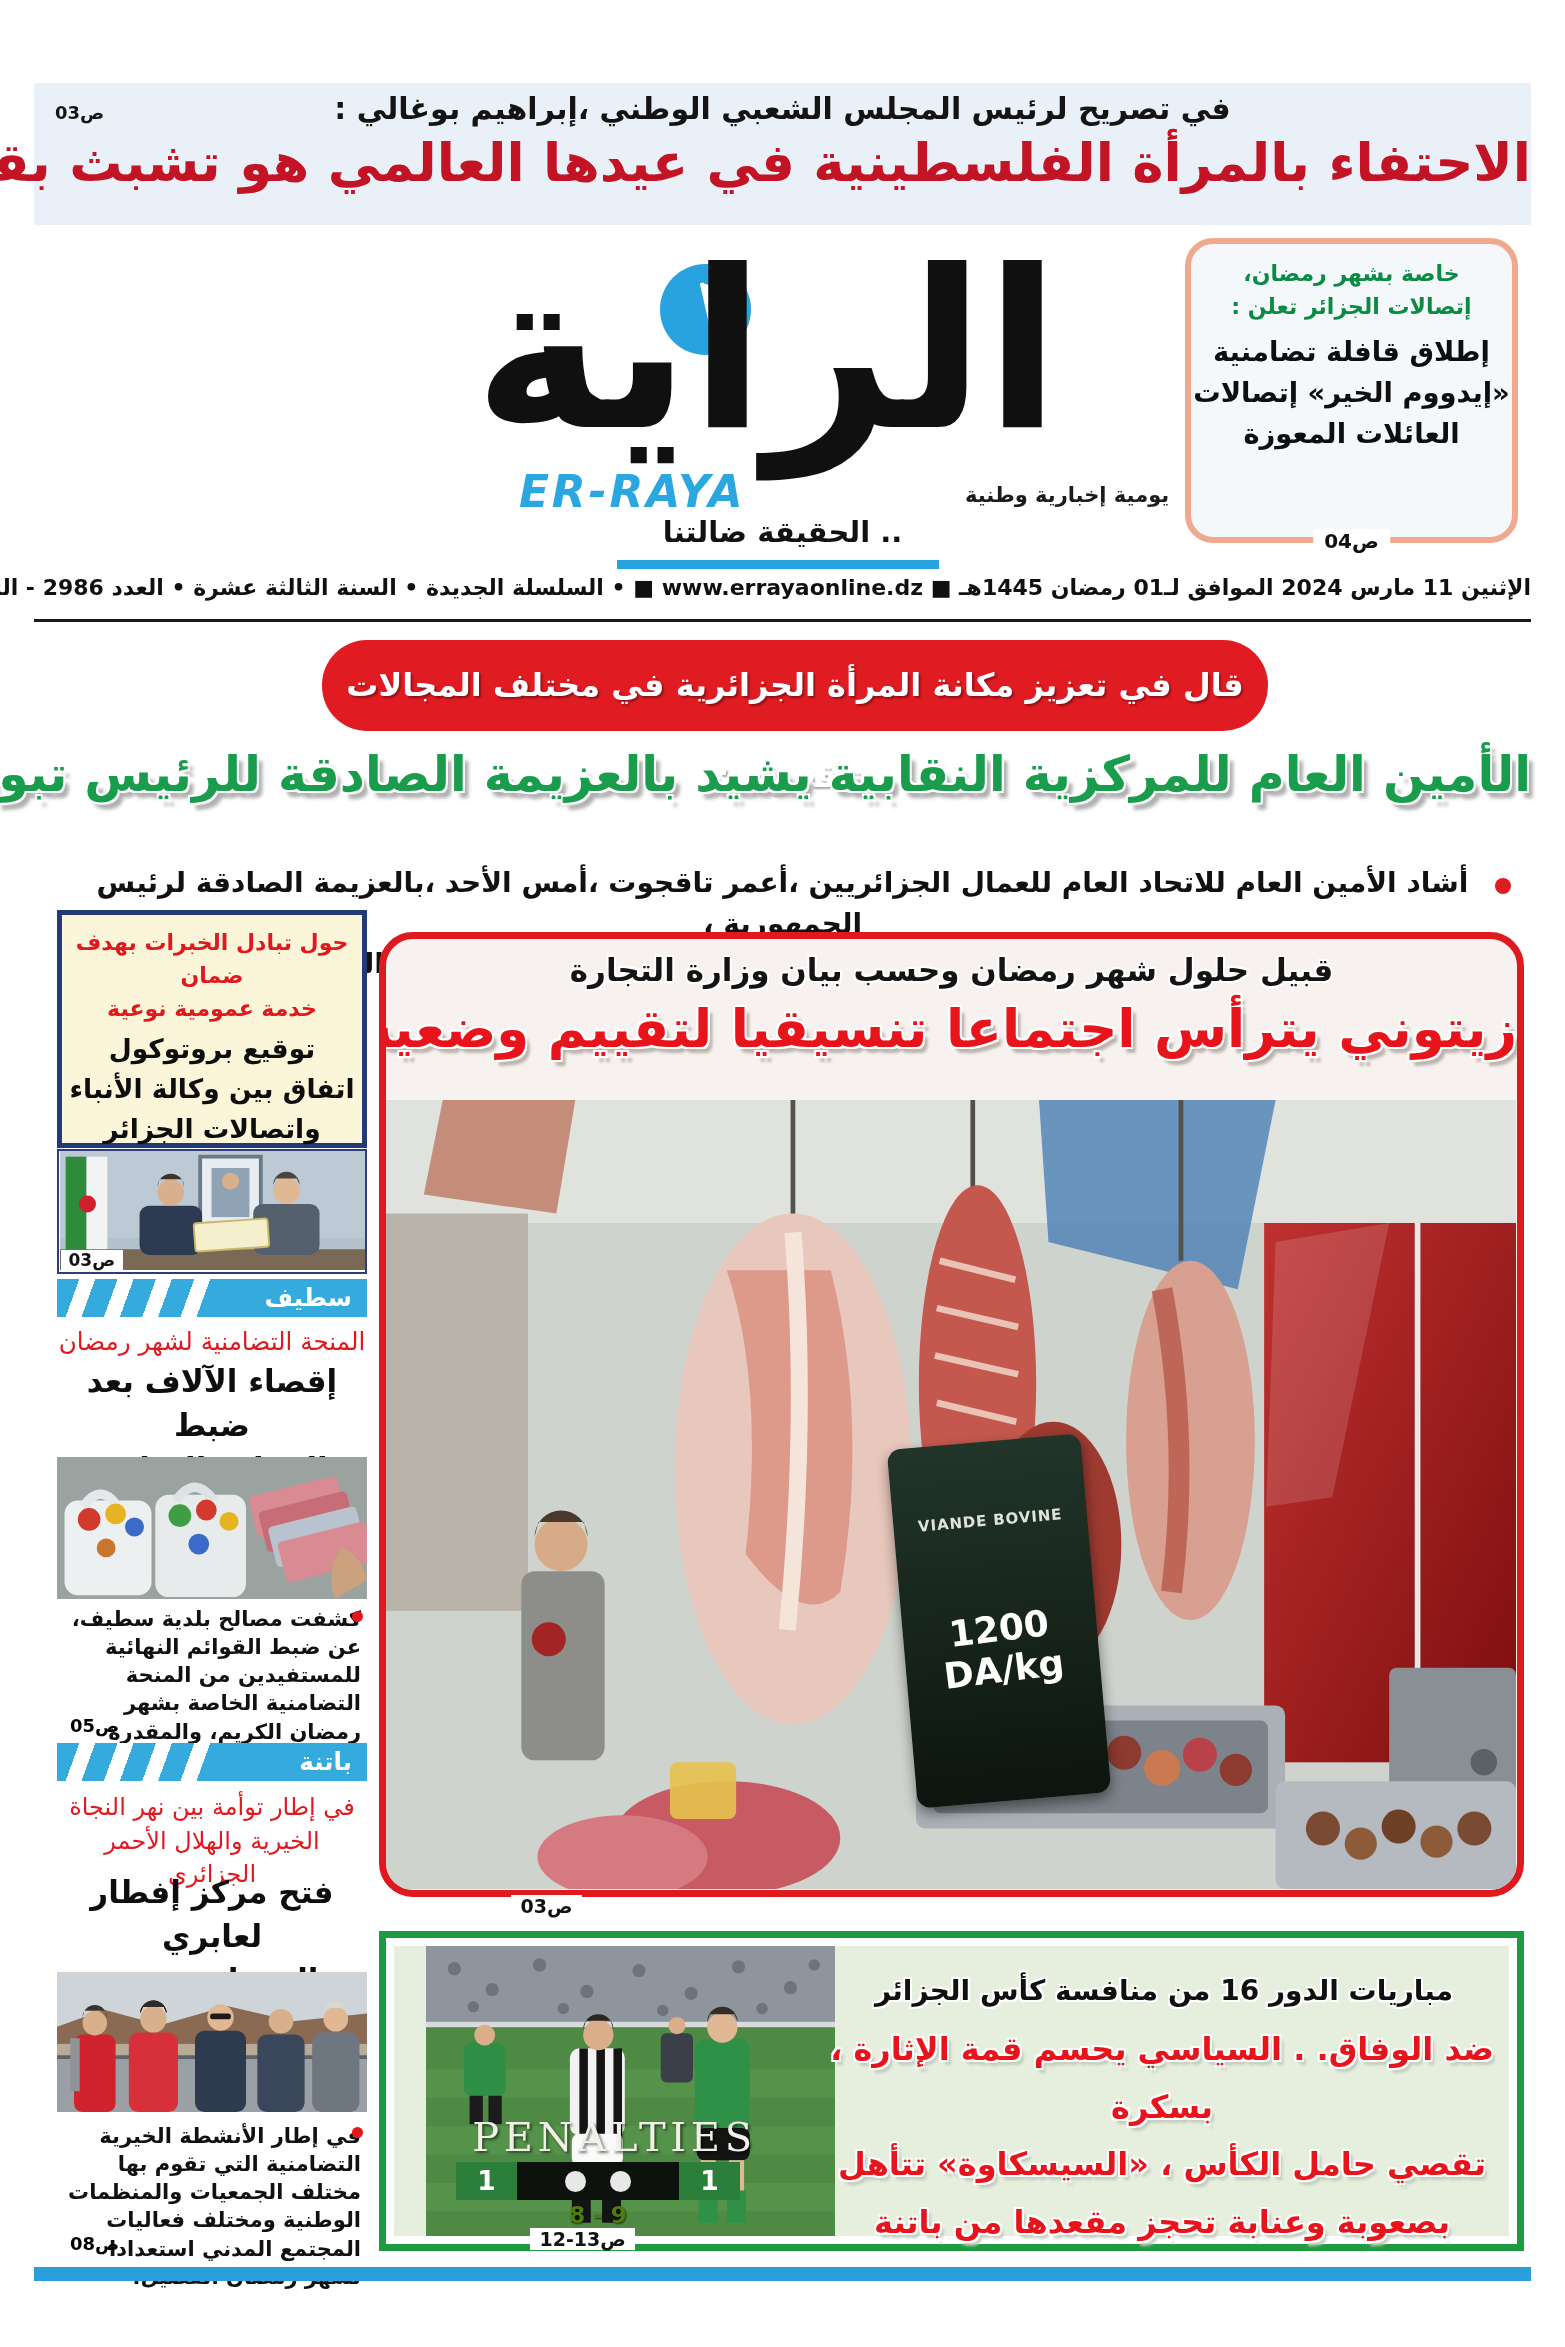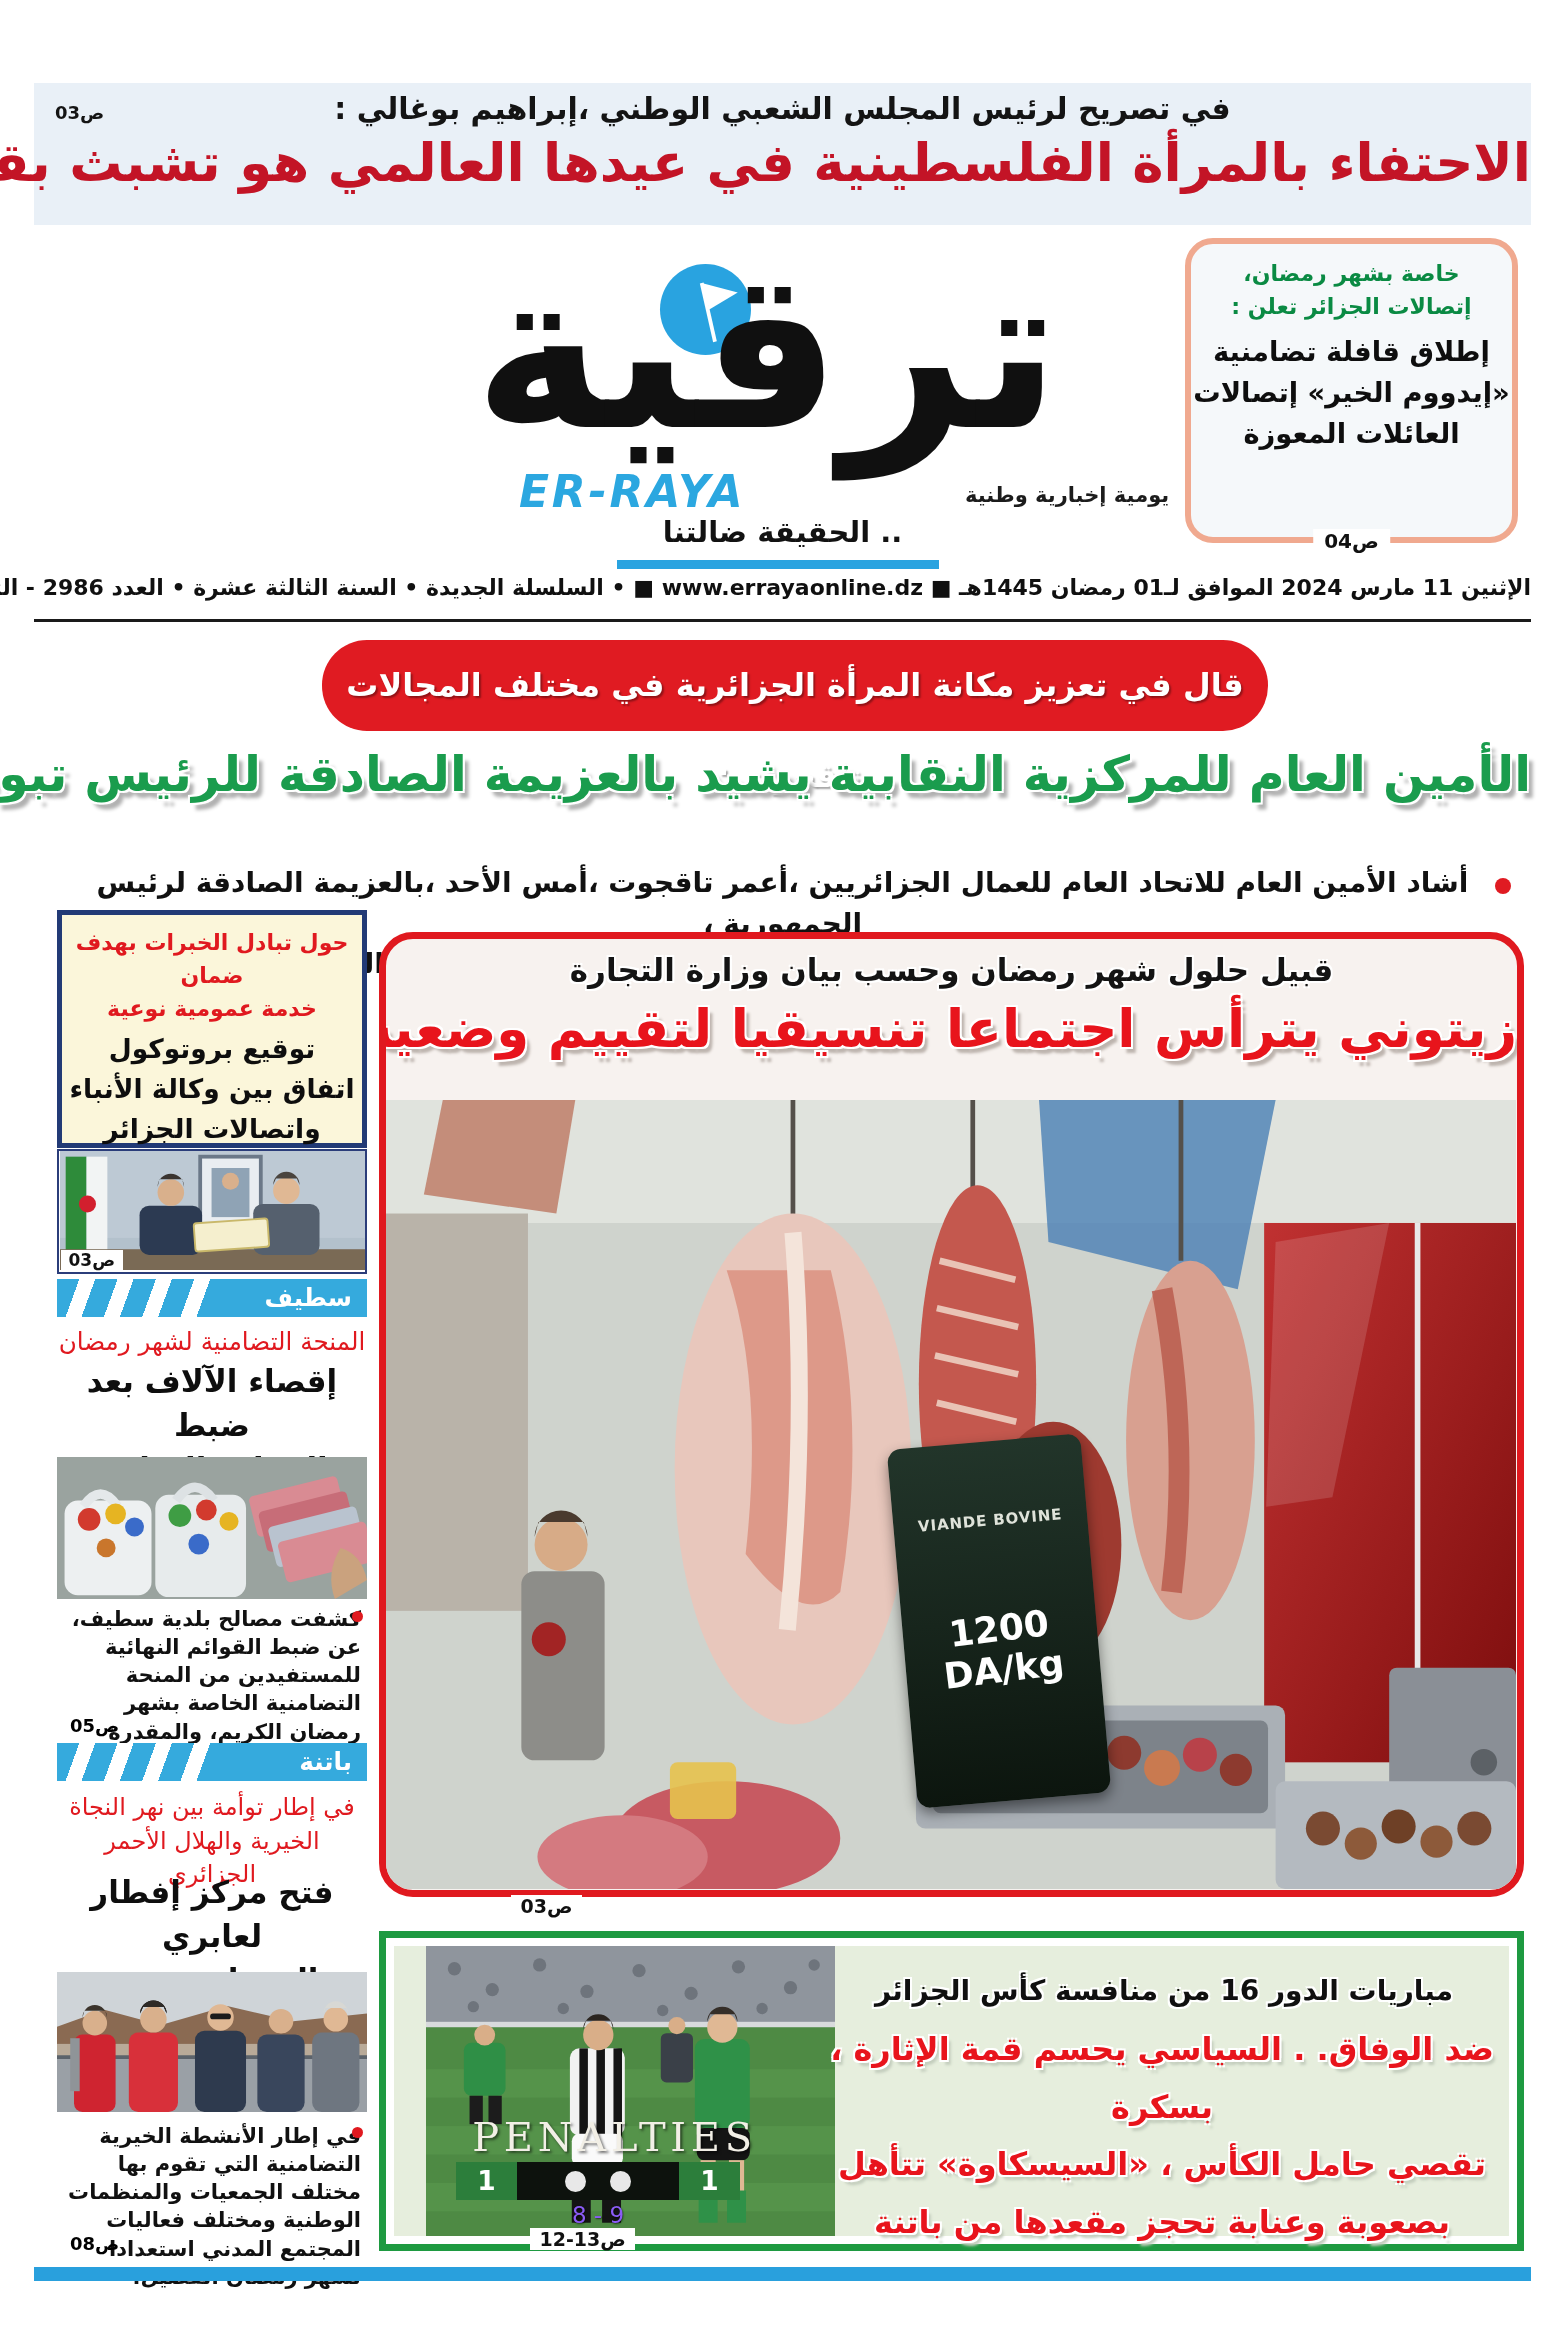--- a/index.html
+++ b/index.html
@@ -84,21 +84,21 @@
   .sports-kicker{left:833px;top:1974px;width:662px;text-align:center;font-size:28px;font-weight:bold;color:#101010;
                  text-shadow:1.9px 1.9px 0 #fff,-1.9px 1.9px 0 #fff,1.9px -1.9px 0 #fff,-1.9px -1.9px 0 #fff;}
   .sports-lines{left:823px;top:2021px;width:678px;text-align:center;font-size:32px;font-weight:bold;color:#e8141c;line-height:1.8;
                 text-shadow:-1.9px -1.9px 0 #fff,1.9px -1.9px 0 #fff,-1.9px 1.9px 0 #fff,1.9px 1.9px 0 #fff,3.8px 4.7px 2.8px #c3cdbd;}
   .penalties{position:absolute;left:0;top:168px;width:100%;text-align:center;font-family:"DejaVu Serif",serif;
              font-size:40px;color:#f2efe6;letter-spacing:4.7px;text-shadow:1.9px 1.9px 2.8px rgba(0,0,0,.55);direction:ltr;}
   .scorebar{position:absolute;left:62px;top:216px;width:284px;height:38px;display:flex;direction:ltr;}
   .score-cell{width:61px;height:38px;background:#2c7e3b;color:#fff;font-size:26.5px;font-weight:bold;text-align:center;line-height:38px;}
   .score-mid{width:163px;height:38px;background:#0d120d;display:flex;align-items:center;justify-content:center;gap:24.6px;}
   .crest{width:21px;height:21px;border-radius:50%;background:#e8e8e8;}
-  .shootout{position:absolute;left:62px;top:256px;width:284px;text-align:center;font-size:23px;font-weight:normal;color:#8b5cf6;
+  .shootout{position:absolute;left:62px;top:256px;width:284px;text-align:center;font-size:23px;font-weight:bold;color:#4d7c0f;
             direction:ltr;text-shadow:0.9px 0.9px 1.9px rgba(0,0,0,.6);}
 
   .bottom-bar{left:34px;top:2267px;width:1497px;height:14px;background:#29a0dd;}
   svg{display:block;}
 </style>
 </head>
 <body>
 
 <div id="page">
 
@@ -117,21 +117,21 @@
     <div class="black" style="margin-top:0;">العائلات المعوزة</div>
     <div class="box-chip">ص04</div>
   </div>
 
   <div class="abs logo-circle">
     <svg width="91" height="91" viewBox="0 0 96 96">
       <line x1="44" y1="20" x2="58" y2="82" stroke="#ffffff" stroke-width="4"></line>
       <polygon points="44,20 82,30 52,48" fill="#ffffff"></polygon>
     </svg>
   </div>
-  <div class="abs logo-arabic">ترقية</div>
+  <div class="abs logo-arabic">الراية</div>
   <div class="abs logo-latin">ER-RAYA</div>
   <div class="abs logo-tagline">يومية إخبارية وطنية</div>
   <div class="abs logo-slogan">.. الحقيقة ضالتنا</div>
   <div class="abs logo-underline"></div>
 
   <div class="abs date-bar">الإثنين 11 مارس 2024 الموافق لـ01 رمضان 1445هـ ■ www.errayaonline.dz ■ • السلسلة الجديدة • السنة الثالثة عشرة • العدد 2986 - الثمن : 20</div>
   <div class="abs date-rule"></div>
 
   <div class="abs lead-pill">قال في تعزيز مكانة المرأة الجزائرية في مختلف المجالات ،تاقجوت :</div>
   <div class="abs lead-headline">الأمين العام للمركزية النقابية يشيد بالعزيمة الصادقة للرئيس تبون</div>

